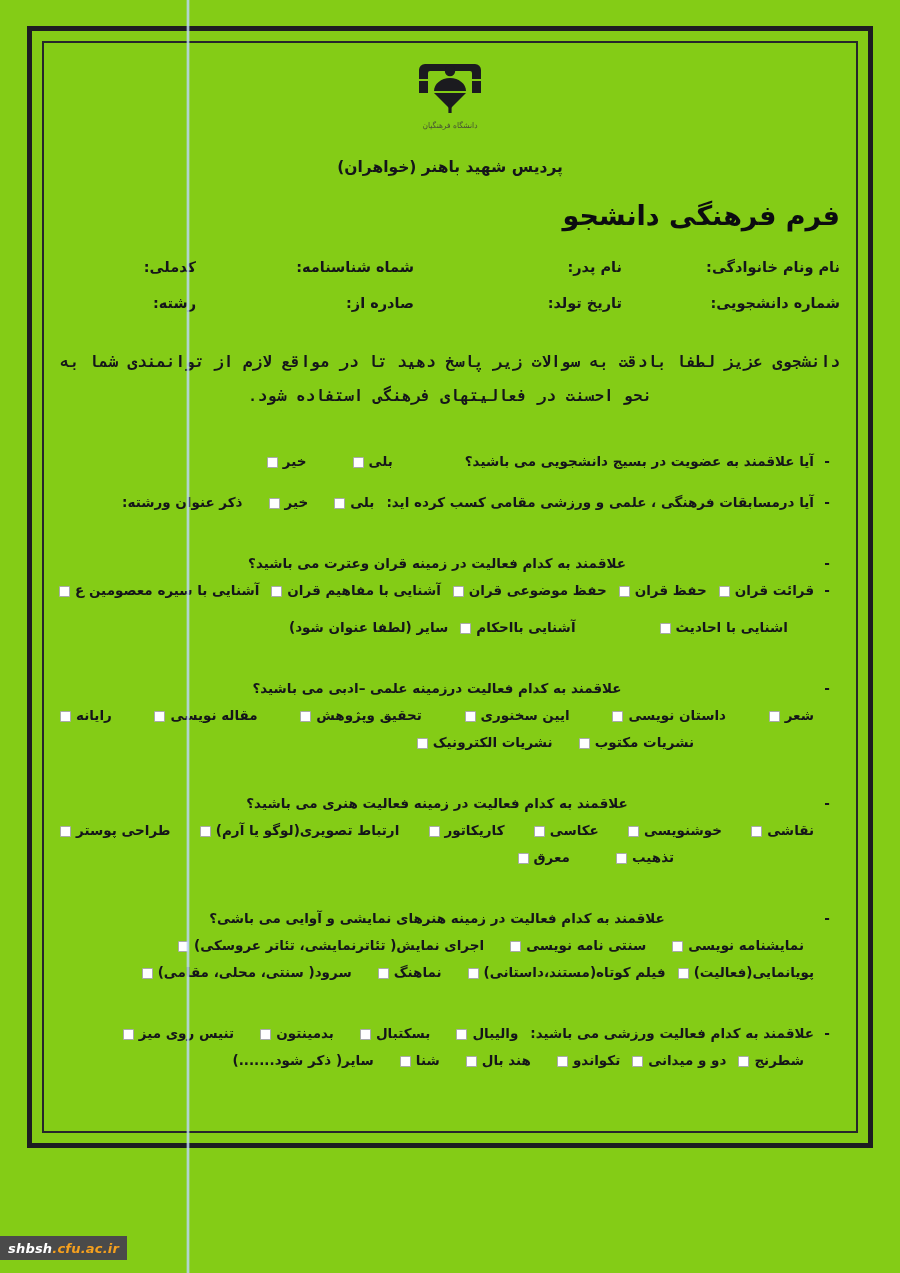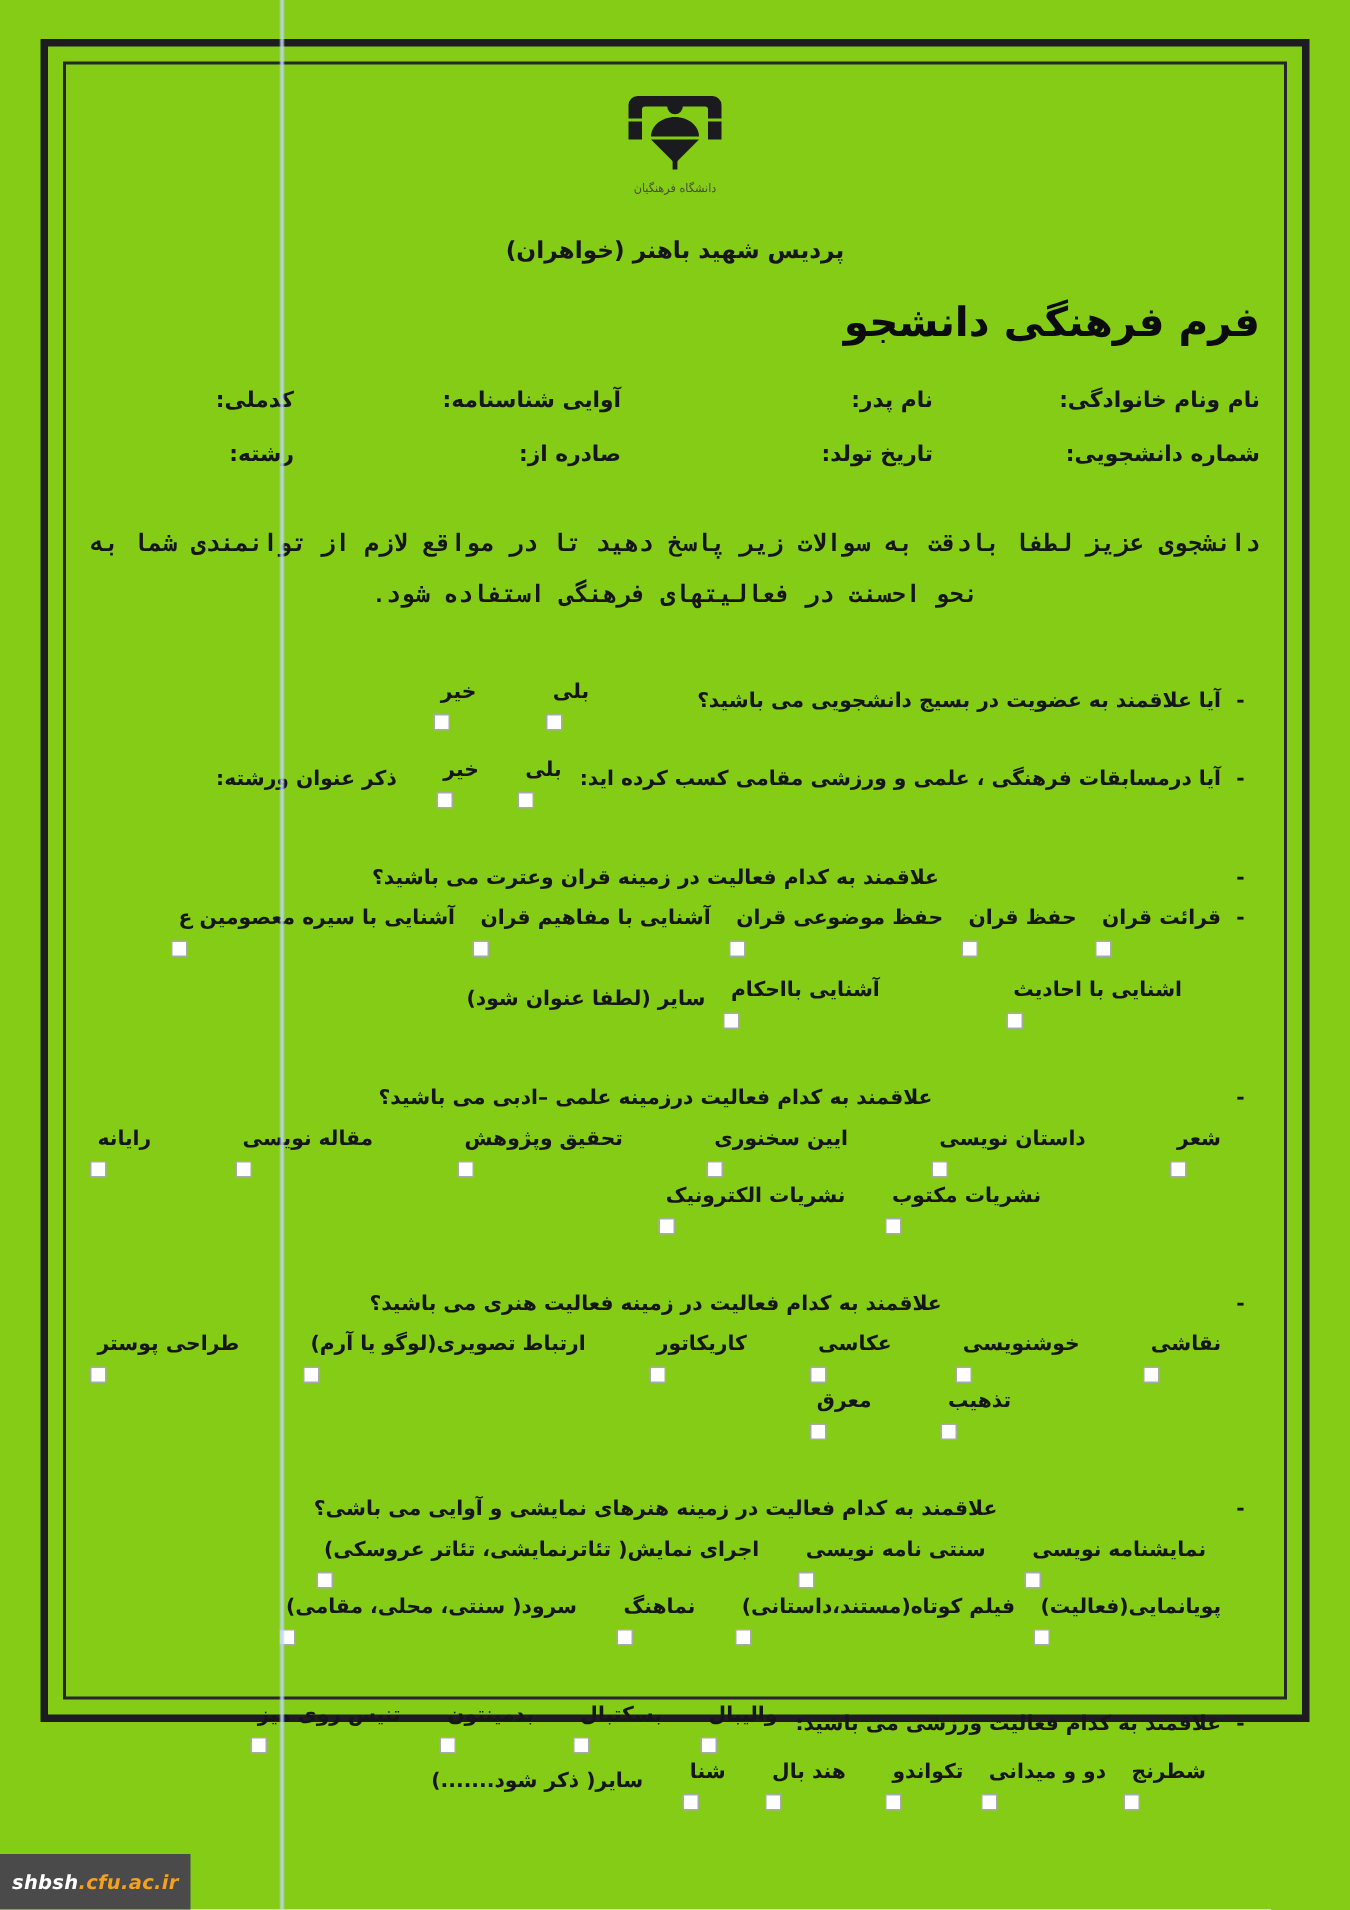--- a/index.html
+++ b/index.html
@@ -166,22 +166,22 @@
     font-weight: 600;
     color: #15151a;
     line-height: 2.0;
   }
   .opt-row.start  { justify-content: flex-start; }
   .opt-row.end    { justify-content: center; }
   .opt-row.spread { justify-content: space-between; }
 
   .opt {
     display: inline-flex;
-    flex-direction: column;
-    align-items: flex-end;
+    flex-direction: row;
+    align-items: center;
     white-space: nowrap;
   }
   .opt-label { margin-left: 5px; }
   .cb {
     display: inline-block;
     width: 11px; height: 11px;
     border: 1px solid #a9a9ad;
     border-radius: 1px;
     background: #ffffff;
     flex: 0 0 11px;
@@ -193,21 +193,21 @@
   
   .sp-s  { width: 12px; flex: 0 0 12px; }
   .sp-m  { width: 26px; flex: 0 0 26px; }
   .sp-l  { width: 46px; flex: 0 0 46px; }
   .sp-xl { width: 72px; flex: 0 0 72px; }
 
   
   #watermark {
     position: absolute;
     left: 0; top: 1236px;
-    height: 38px;
+    height: 24px;
     background: #4a4a4a;
     color: #ffffff;
     font-family: "DejaVu Sans", "Liberation Sans", sans-serif;
     font-size: 13px;
     font-weight: 700;
     font-style: italic;
     letter-spacing: .2px;
     display: flex;
     align-items: center;
     padding: 0 8px;
@@ -244,21 +244,21 @@
       <div class="logo-caption">دانشگاه فرهنگیان</div>
     </div>
 
     <div class="campus-line">پردیس شهید باهنر (خواهران)</div>
     <div class="form-title">فرم فرهنگی دانشجو</div>
 
     <div class="fields">
       <div class="field-row">
         <span class="fld w1">نام ونام خانوادگی:</span>
         <span class="fld w2">نام پدر:</span>
-        <span class="fld w3">آوایی شناسنامه:</span>
+        <span class="fld w3">شماه شناسنامه:</span>
         <span class="fld w4">کدملی:</span>
       </div>
       <div class="field-row">
         <span class="fld w1">شماره دانشجویی:</span>
         <span class="fld w2">تاریخ تولد:</span>
         <span class="fld w3">صادره از:</span>
         <span class="fld w4">رشته:</span>
       </div>
     </div>
 

